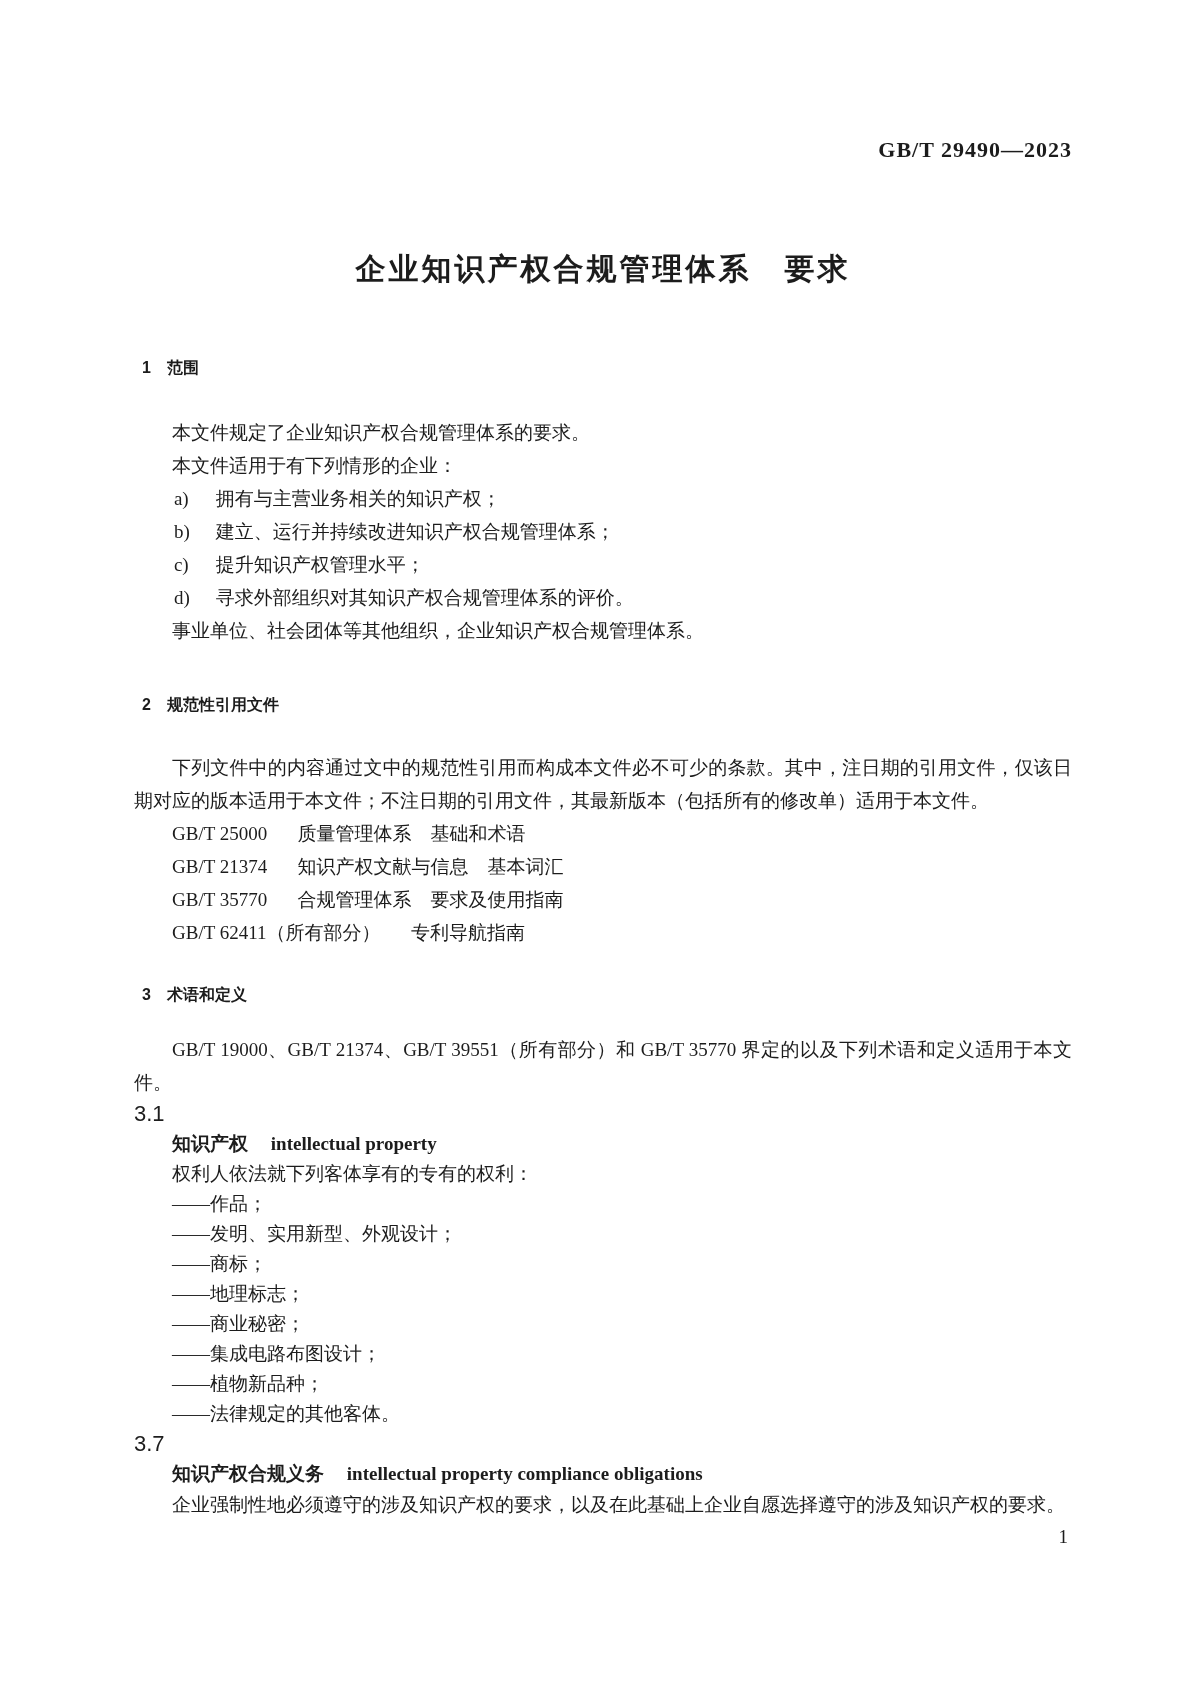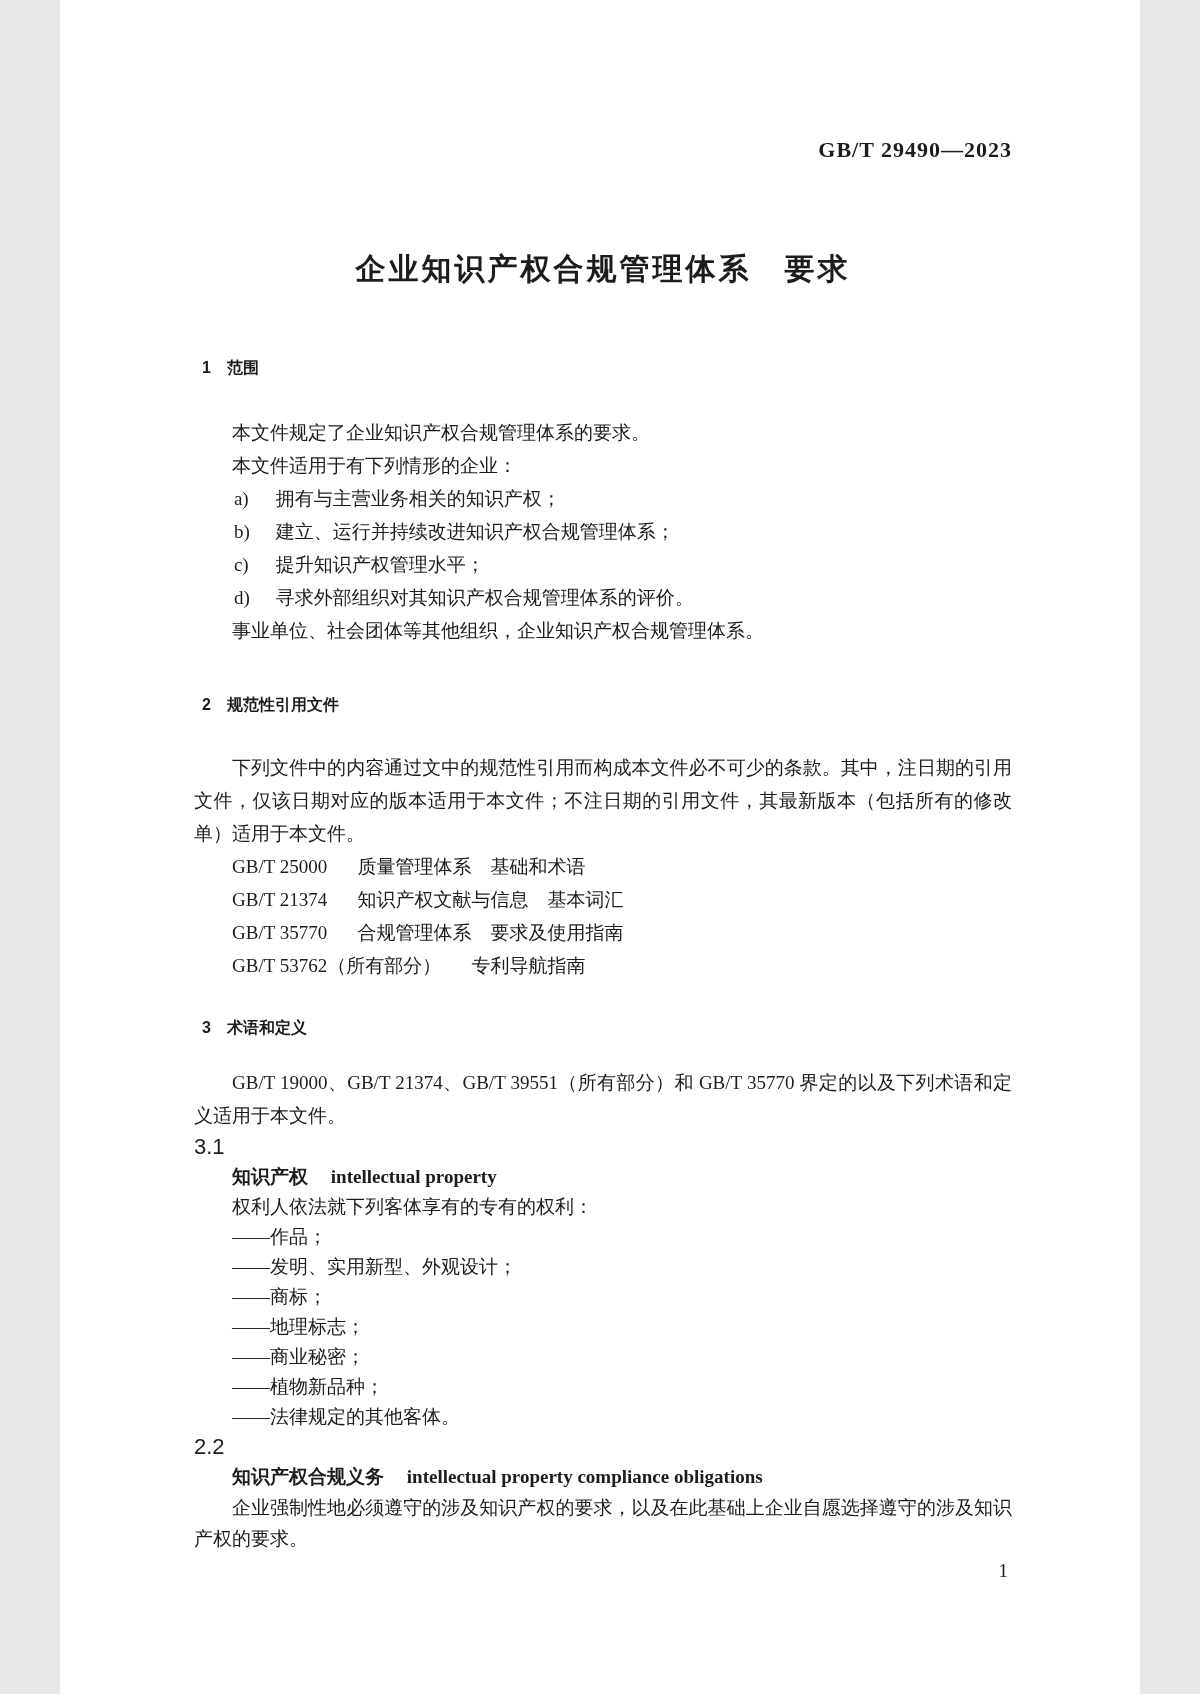--- a/index.html
+++ b/index.html
@@ -1,18 +1,18 @@
 <!DOCTYPE html>
 <html><head>
 <meta charset="utf-8">
 <style>
   html, body { margin: 0; padding: 0; background: #e8e8e8; }
   .page {
     position: relative;
-    width: 1080px;
+    width: 1200px;
     height: 1694px;
     margin: 0 auto;
     background: #ffffff;
     box-sizing: border-box;
     padding: 138px 128px 18px 134px;
     color: #1c1c1c;
     font-family: "Liberation Serif", "DejaVu Serif", serif;
   }
   
   .doc-header { text-align: right; line-height: 24px; }
@@ -116,44 +116,45 @@
     </div>
   </section>
 
   <section id="sec2">
     <h2 class="sec-heading"><span class="sec-num">2</span><span class="sec-title">规范性引用文件</span></h2>
     <div class="sec-body">
       <p class="indent">下列文件中的内容通过文中的规范性引用而构成本文件必不可少的条款。其中，注日期的引用文件，仅该日期对应的版本适用于本文件；不注日期的引用文件，其最新版本（包括所有的修改单）适用于本文件。</p>
       <div class="ref-item"><span>GB/T 25000</span><span class="ref-title">质量管理体系　基础和术语</span></div>
       <div class="ref-item"><span>GB/T 21374</span><span class="ref-title">知识产权文献与信息　基本词汇</span></div>
       <div class="ref-item"><span>GB/T 35770</span><span class="ref-title">合规管理体系　要求及使用指南</span></div>
-      <div class="ref-item"><span>GB/T 53762（所有部分）</span><span class="ref-title">专利导航指南</span></div>
+      <div class="ref-item"><span>GB/T 62411（所有部分）</span><span class="ref-title">专利导航指南</span></div>
     </div>
   </section>
 
   <section id="sec3">
     <h2 class="sec-heading"><span class="sec-num">3</span><span class="sec-title">术语和定义</span></h2>
     <div class="sec-body">
       <p class="indent">GB/T 19000、GB/T 21374、GB/T 39551（所有部分）和 GB/T 35770 界定的以及下列术语和定义适用于本文件。</p>
 
       <div class="terms">
         <div class="term-num">3.1</div>
         <div class="term-head"><span class="term-zh">知识产权</span><span class="term-en">intellectual property</span></div>
         <p class="indent">权利人依法就下列客体享有的专有的权利：</p>
         <div class="dash-item">——作品；</div>
         <div class="dash-item">——发明、实用新型、外观设计；</div>
         <div class="dash-item">——商标；</div>
         <div class="dash-item">——地理标志；</div>
         <div class="dash-item">——商业秘密；</div>
+        <div class="dash-item">——集成电路布图设计；</div>
         <div class="dash-item">——植物新品种；</div>
         <div class="dash-item">——法律规定的其他客体。</div>
       </div>
 
       <div class="terms">
-        <div class="term-num">2.2</div>
+        <div class="term-num">3.7</div>
         <div class="term-head"><span class="term-zh">知识产权合规义务</span><span class="term-en">intellectual property compliance obligations</span></div>
         <p class="indent def32">企业强制性地必须遵守的涉及知识产权的要求，以及在此基础上企业自愿选择遵守的涉及知识产权的要求。</p>
       </div>
     </div>
   </section>
 
   <div class="page-footer">
     <span>1</span>
   </div>
 

